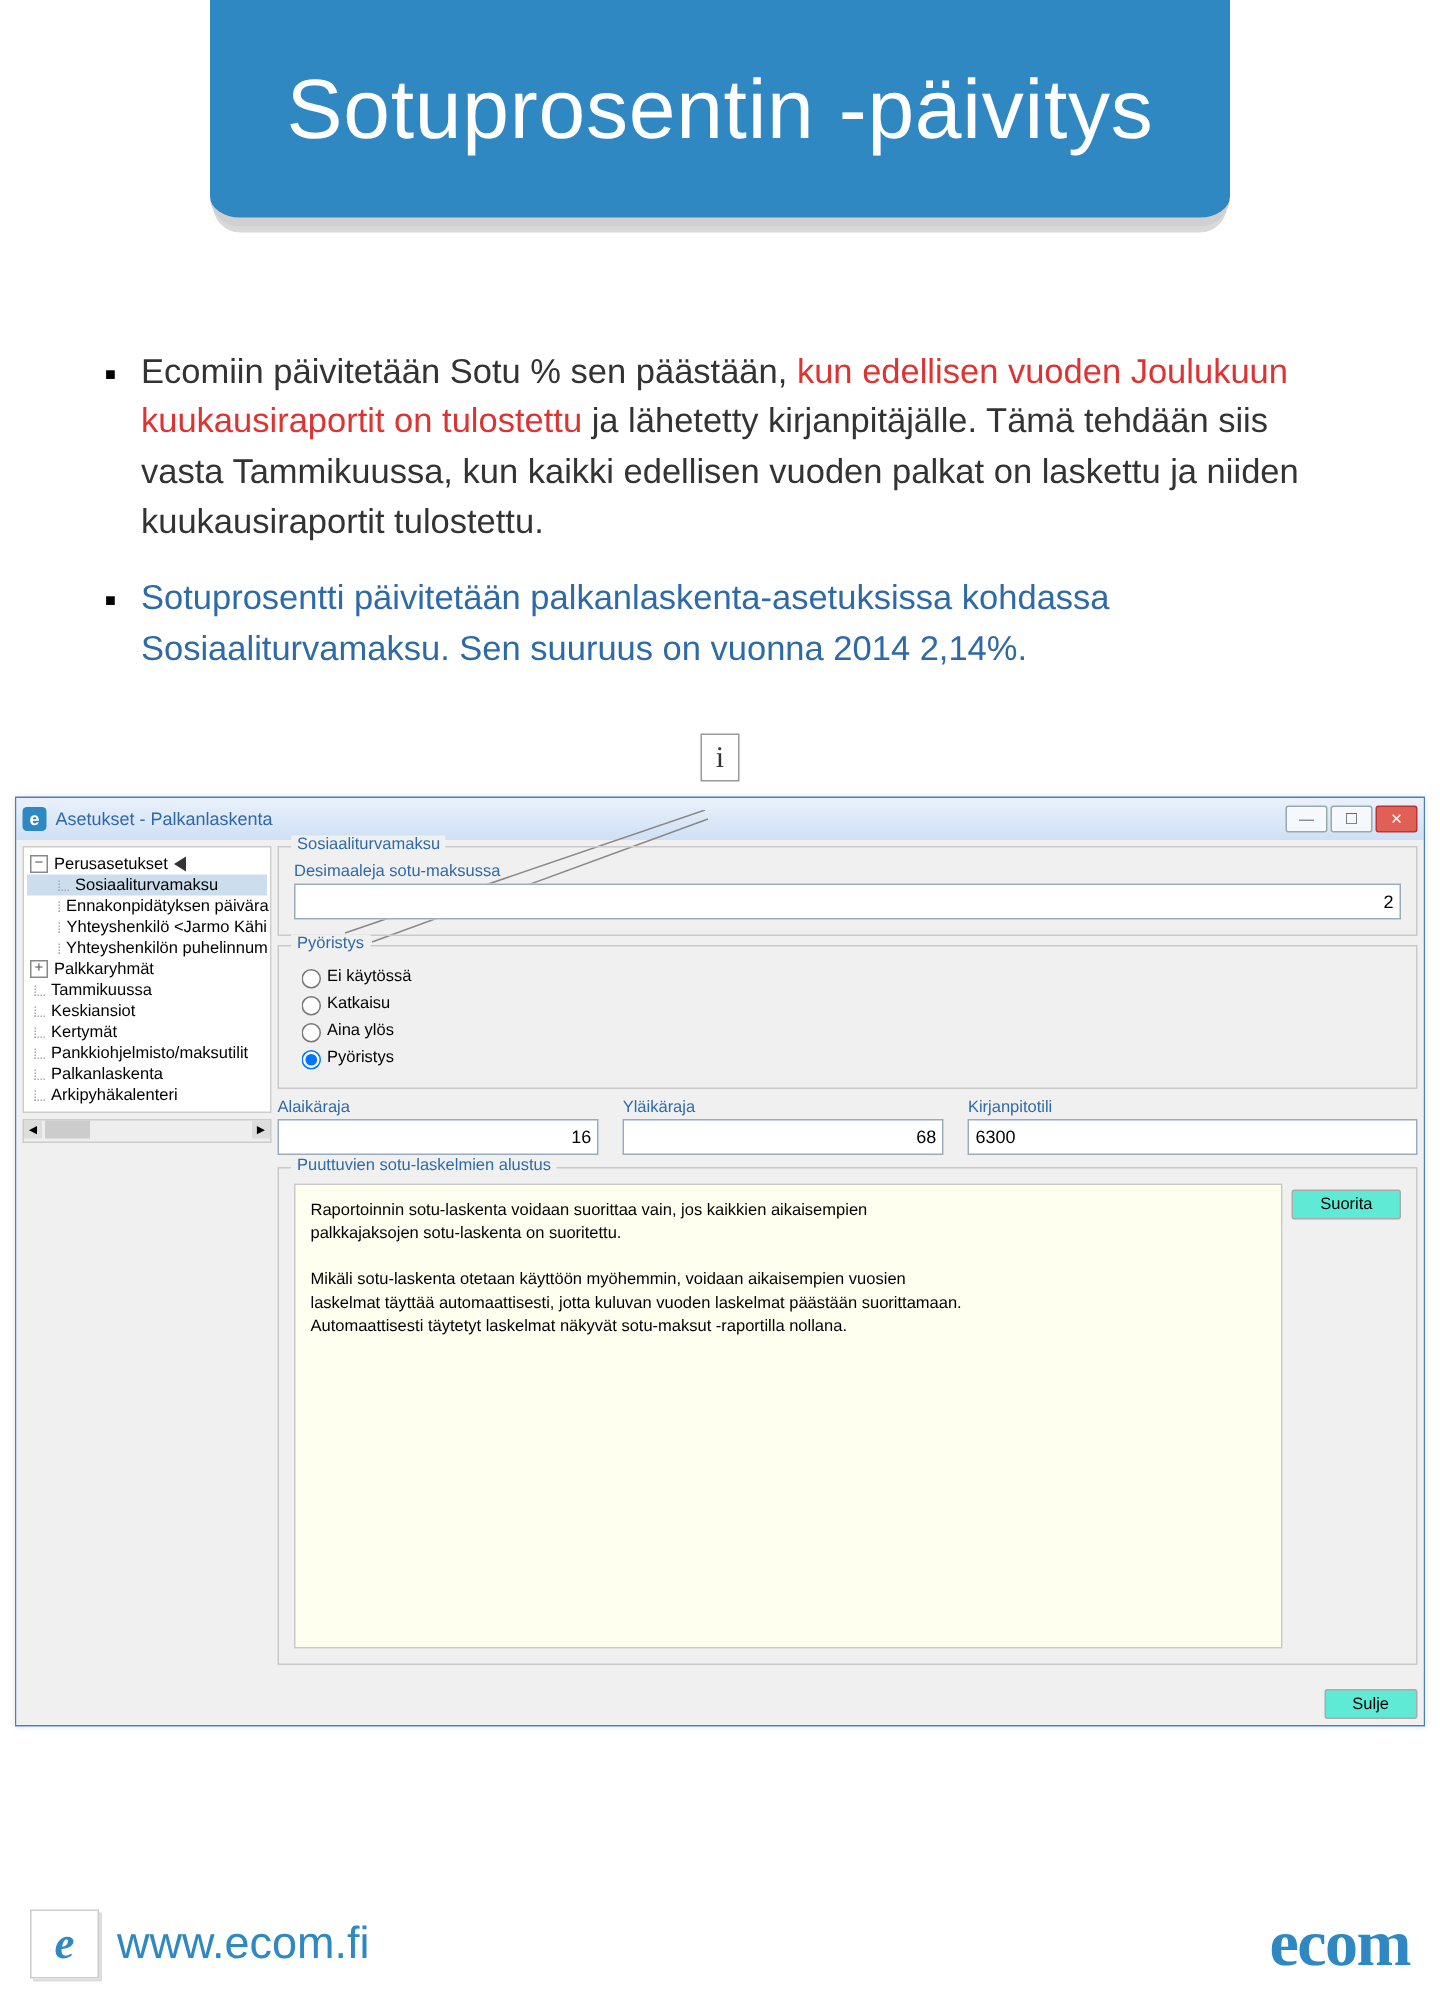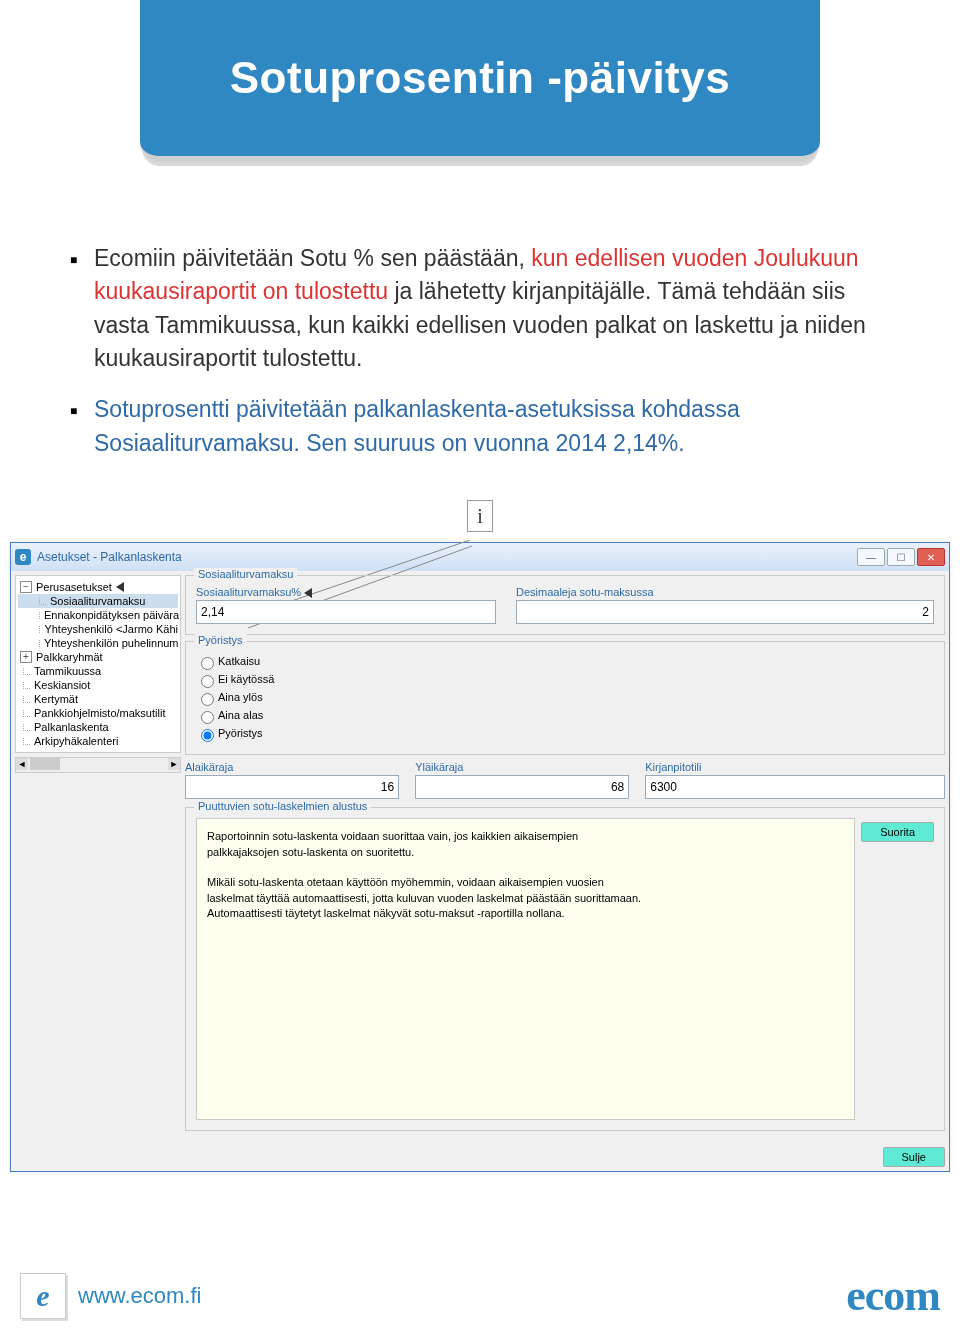--- a/index.html
+++ b/index.html
@@ -1,18 +1,18 @@
 <!DOCTYPE html>
 <html><head>
 <meta charset="utf-8">
 <style>
 html,body{margin:0;padding:0;font-family:Arial,Helvetica,sans-serif;background:#fff;color:#333;font-size:16px}
 .page{width:960px;margin:0 auto;position:relative;min-height:1339px}
 .title-block{background:#2f88c2;color:#fff;border-radius:0 0 20px 20px;width:620px;margin:0 auto 80px;padding:40px 30px;text-align:center;border-bottom:6px solid #cfd0d0;box-shadow:0 6px 0 -2px #d9d9d9}
-.title-block h1{margin:13px;font-weight:700;font-size:44px;letter-spacing:.5px}
+.title-block h1{margin:0;font-weight:400;font-size:56px;letter-spacing:.5px}
 .bullets{width:820px;margin:0 auto 40px;padding:0;list-style:none}
 .bullets li{display:flex;margin-bottom:18px;font-size:23px;line-height:1.45}
 .bullets li .sq{flex:0 0 24px;color:#000;font-size:12px;margin-top:10px}
 .bullets li .txt{flex:1;color:#2f6aa8}
 .txt .black{color:#333}
 .txt .red{color:#d33}
 .i-callout{width:24px;height:30px;margin:0 auto 10px;border:1px solid #999;text-align:center;font-family:serif;font-size:20px;line-height:30px;position:relative;background:#fff}
 .pointer-lines{position:absolute;left:220px;top:540px;width:260px;height:90px;pointer-events:none}
 .pointer-lines svg{width:100%;height:100%}
 .app-window{border:1px solid #4a7fbf;margin:0 10px;box-shadow:0 0 4px rgba(0,0,0,.1);font-size:12px;font-family:Tahoma,Arial,sans-serif;color:#000}
@@ -46,21 +46,21 @@
 .radio-group input{vertical-align:middle;margin-right:4px}
 .limits{display:flex;gap:16px}
 .limits .field input{}
 .yellow-box{background:#fffff0;border:1px solid #c9c9c9;flex:1;padding:10px;font-size:11px;line-height:1.4;min-height:280px}
 .bottom-btns{text-align:right;margin-top:4px}
 .bottom-btns button{font-size:11px;padding:3px 18px;background:#5eead4;border:1px solid #aaa;border-radius:2px;margin-left:6px}
 .tri-marker{width:0;height:0;border-top:5px solid transparent;border-bottom:5px solid transparent;border-right:8px solid #333;display:inline-block;margin-right:4px;vertical-align:middle}
 .footer{position:absolute;bottom:18px;left:20px;right:20px;display:flex;justify-content:space-between;align-items:center}
 .footer .brand-left{display:flex;align-items:center;gap:12px}
 .footer .brand-left .ico{width:44px;height:44px;border:1px solid #ccc;display:flex;align-items:center;justify-content:center;font-family:serif;font-size:30px;color:#2f88c2;font-style:italic;font-weight:bold;box-shadow:2px 2px 0 #ddd}
-.footer .brand-left .url{color:#2f88c2;font-size:22px;font-family:'Segoe UI',Arial}
+.footer .brand-left .url{color:#2f88c2;font-size:30px;font-family:'Segoe UI',Arial}
 .footer .logo-right{color:#2f88c2;font-weight:bold;font-size:44px;font-family:Georgia,serif;letter-spacing:-1px}
 </style>
 </head>
 <body>
 
 <div class="page">
 
   <div class="title-block">
     <h1>Sotuprosentin -päivitys</h1>
   </div>
@@ -154,38 +154,33 @@
           <span class="arrow l">◄</span>
           <span class="thumb"></span>
           <span class="arrow r">►</span>
         </div>
       </div>
 
       <div class="form-area">
         <div class="fs">
           <span class="legend">Sosiaaliturvamaksu</span>
           <div class="row">
-            <div class="field" style="flex:0 0 300px">
-              <label><span>Sosiaaliturvamaksu%</span> <span class="tri-marker"></span></label>
-              <input type="text" value="2,14" style="">
-            </div>
             <div class="field">
               <label>Desimaaleja sotu-maksussa</label>
               <input class="right" type="text" value="2" style="">
             </div>
           </div>
         </div>
 
         <div class="fs">
           <span class="legend">Pyöristys</span>
           <div class="radio-group" id="rounding-group">
+              <label><input type="radio" name="rnd" style="">Ei käytössä</label>
               <label><input type="radio" name="rnd" style="">Katkaisu</label>
-              <label><input type="radio" name="rnd" style="">Ei käytössä</label>
               <label><input type="radio" name="rnd" style="">Aina ylös</label>
-              <label><input type="radio" name="rnd" style="">Aina alas</label>
               <label><input type="radio" name="rnd" checked="" style="">Pyöristys</label>
             </div>
         </div>
 
         <div class="limits">
           <div class="field" style="flex:1">
             <label>Alaikäraja</label>
             <input class="right" type="text" value="16" style="">
           </div>
           <div class="field" style="flex:1">

